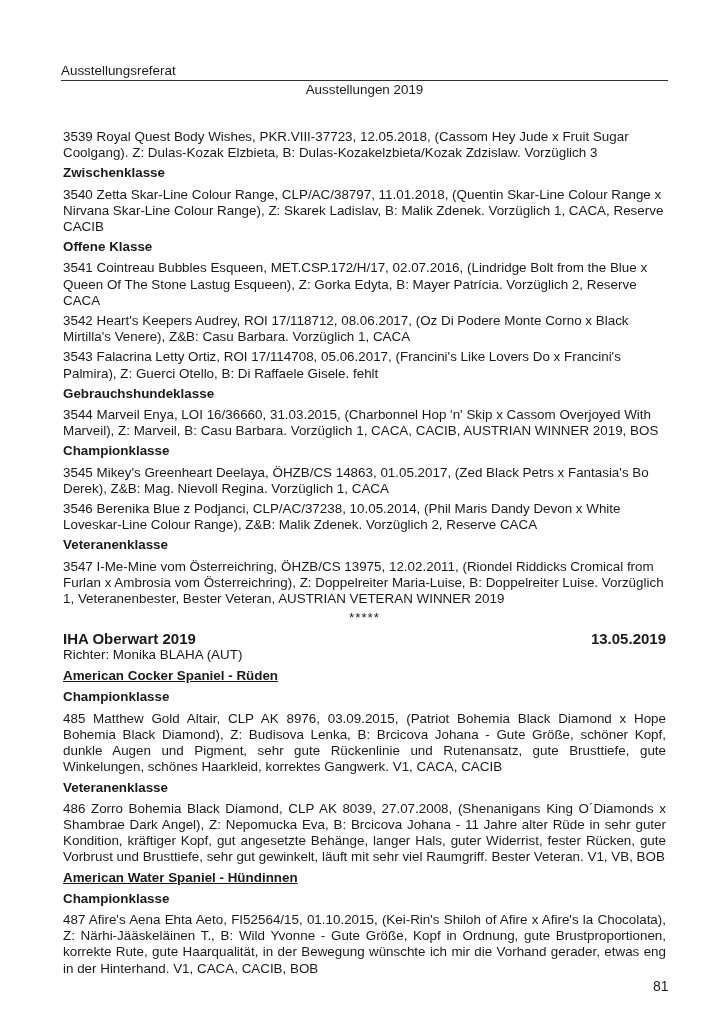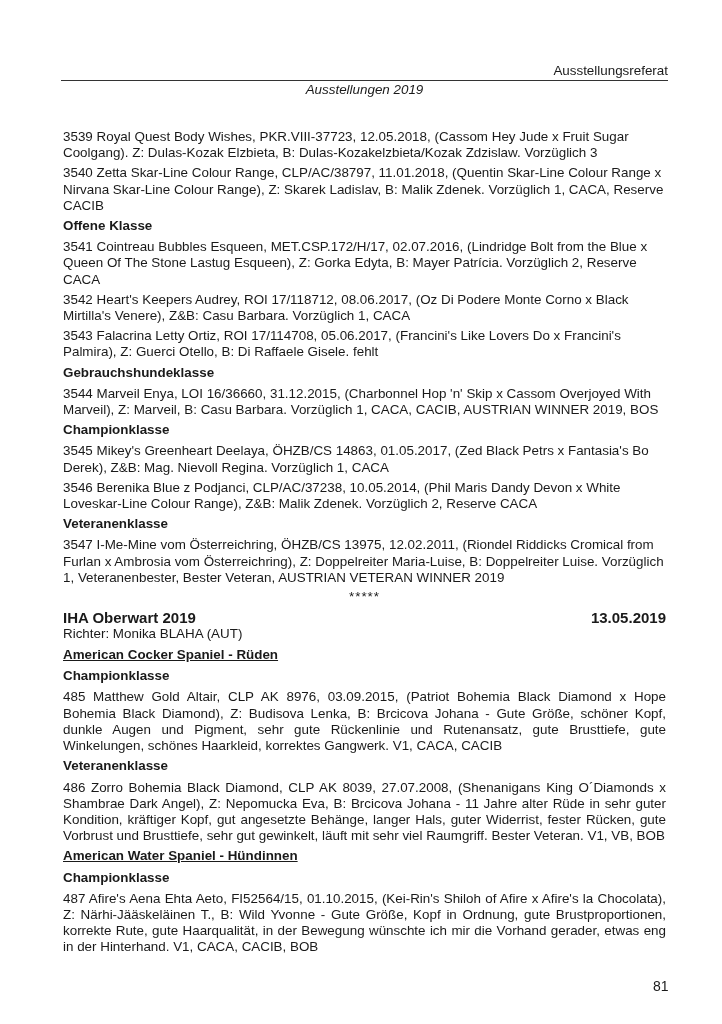--- a/index.html
+++ b/index.html
@@ -1,50 +1,51 @@
 <!DOCTYPE html>
 <html><head>
 <meta charset="utf-8">
 <style>
   html, body { margin: 0; padding: 0; background: #ffffff; }
   body { width: 722px; height: 1024px; position: relative; overflow: hidden;
          font-family: "Liberation Sans", sans-serif; color: #1a1a1a; }
-  .hdr-top { position: absolute; left: 61px; top: 63px; width: 607px; text-align: right;
+  .hdr-top { position: absolute; left: 61px; top: 63px; width: 607px; text-align: left;
              font-size: 13.4px; line-height: 16px; }
   .hdr-rule { position: absolute; left: 61px; top: 80px; width: 607px; height: 0;
               border-top: 1px solid #333; }
   .hdr-bottom { position: absolute; left: 61px; top: 82px; width: 607px; text-align: center;
-                font-size: 13.4px; line-height: 16px; font-style: italic; }
+                font-size: 13.4px; line-height: 16px; }
   .content { position: absolute; left: 63px; top: 105px; width: 603px; font-size: 13.4px; margin-top: 24px; }
   .para { margin: 0 0 4px 0; line-height: 16.2px; }
   .just { text-align: justify; }
   .cls { font-weight: bold; margin: 0 0 5px 0; line-height: 16.2px; }
   .breed { font-weight: bold; text-decoration: underline; margin: 0 0 5px 0; line-height: 16.2px; }
   .stars { text-align: center; margin: 0 0 6px 0; line-height: 14px; letter-spacing: 1px; }
   .show-row { display: flex; justify-content: space-between; font-weight: bold; font-size: 15px;
               line-height: 16px; margin-top: 4px; }
   .judge { line-height: 16px; margin: 0 0 5px 0; }
   .pageno { position: absolute; left: 640px; top: 978px; font-size: 14px; margin-left: 13px; }
 </style>
 </head>
 <body>
 
 <div class="hdr-top">Ausstellungsreferat</div>
 <div class="hdr-rule"></div>
 <div class="hdr-bottom">Ausstellungen 2019</div>
 
 <div class="content">
   <p class="para">3539 Royal Quest Body Wishes, PKR.VIII-37723, 12.05.2018, (Cassom Hey Jude x Fruit Sugar Coolgang). Z: Dulas-Kozak Elzbieta, B: Dulas-Kozakelzbieta/Kozak Zdzislaw. Vorzüglich 3</p>
+  <p class="cls">Zwischenklasse</p>
   <p class="para">3540 Zetta Skar-Line Colour Range, CLP/AC/38797, 11.01.2018, (Quentin Skar-Line Colour Range x Nirvana Skar-Line Colour Range), Z: Skarek Ladislav, B: Malik Zdenek. Vorzüglich 1, CACA, Reserve CACIB</p>
   <p class="cls">Offene Klasse</p>
   <p class="para">3541 Cointreau Bubbles Esqueen, MET.CSP.172/H/17, 02.07.2016, (Lindridge Bolt from the Blue x Queen Of The Stone Lastug Esqueen), Z: Gorka Edyta, B: Mayer Patrícia. Vorzüglich 2, Reserve CACA</p>
   <p class="para">3542 Heart's Keepers Audrey, ROI 17/118712, 08.06.2017, (Oz Di Podere Monte Corno x Black Mirtilla's Venere), Z&amp;B: Casu Barbara. Vorzüglich 1, CACA</p>
   <p class="para">3543 Falacrina Letty Ortiz, ROI 17/114708, 05.06.2017, (Francini's Like Lovers Do x Francini's Palmira), Z: Guerci Otello, B: Di Raffaele Gisele. fehlt</p>
   <p class="cls">Gebrauchshundeklasse</p>
-  <p class="para">3544 Marveil Enya, LOI 16/36660, 31.12.2015, (Charbonnel Hop 'n' Skip x Cassom Overjoyed With Marveil), Z: Marveil, B: Casu Barbara. Vorzüglich 1, CACA, CACIB, AUSTRIAN WINNER 2019, BOS</p>
+  <p class="para">3544 Marveil Enya, LOI 16/36660, 31.03.2015, (Charbonnel Hop 'n' Skip x Cassom Overjoyed With Marveil), Z: Marveil, B: Casu Barbara. Vorzüglich 1, CACA, CACIB, AUSTRIAN WINNER 2019, BOS</p>
   <p class="cls">Championklasse</p>
   <p class="para">3545 Mikey's Greenheart Deelaya, ÖHZB/CS 14863, 01.05.2017, (Zed Black Petrs x Fantasia's Bo Derek), Z&amp;B: Mag. Nievoll Regina. Vorzüglich 1, CACA</p>
   <p class="para">3546 Berenika Blue z Podjanci, CLP/AC/37238, 10.05.2014, (Phil Maris Dandy Devon x White Loveskar-Line Colour Range), Z&amp;B: Malik Zdenek. Vorzüglich 2, Reserve CACA</p>
   <p class="cls">Veteranenklasse</p>
   <p class="para">3547 I-Me-Mine vom Österreichring, ÖHZB/CS 13975, 12.02.2011, (Riondel Riddicks Cromical from Furlan x Ambrosia vom Österreichring), Z: Doppelreiter Maria-Luise, B: Doppelreiter Luise. Vorzüglich 1, Veteranenbester, Bester Veteran, AUSTRIAN VETERAN WINNER 2019</p>
   <div class="stars">*****</div>
 
   <div class="show-row">
     <span>IHA Oberwart 2019</span>
     <span>13.05.2019</span>

